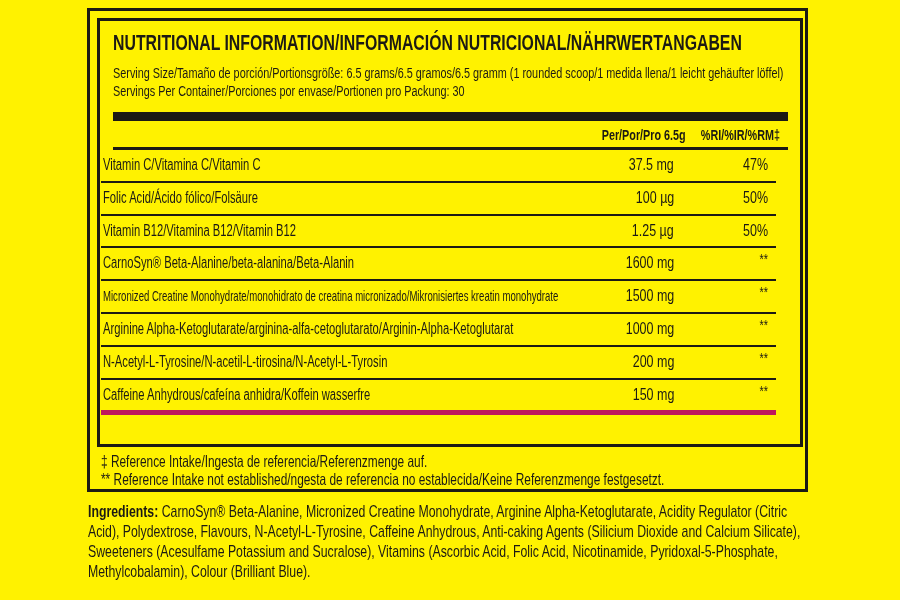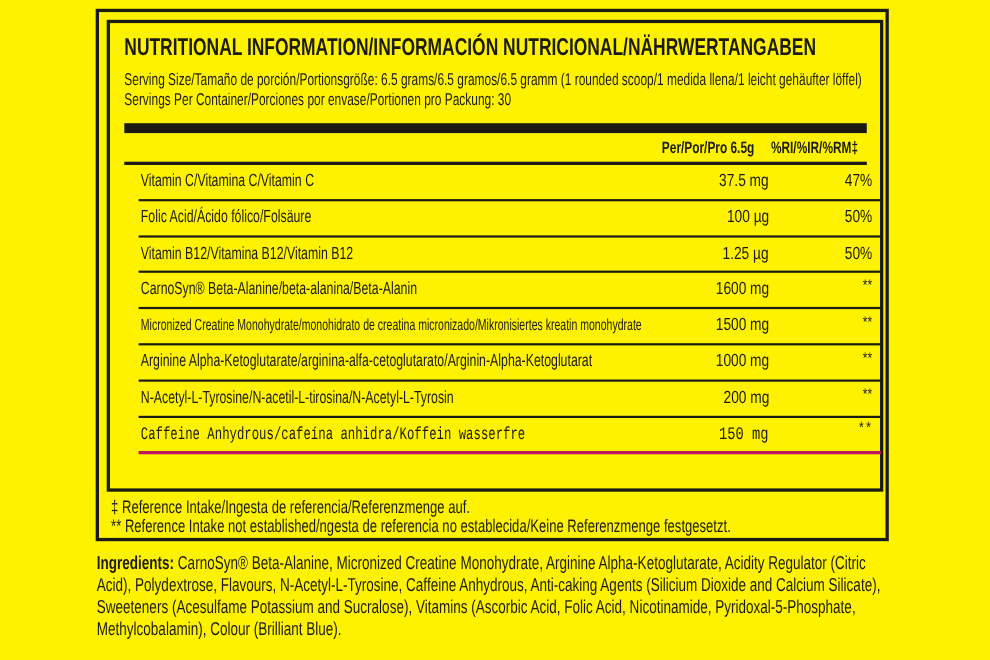--- a/index.html
+++ b/index.html
@@ -37,25 +37,25 @@
   #col-head-amount, #col-head-ri {
     position:absolute; top:124px; height:22px; line-height:22px;
     font-size:15px; font-weight:bold; white-space:nowrap;
     transform-origin:100% 50%;
   }
   #col-head-amount { right:214px; transform:scaleX(0.72); }
   #col-head-ri { right:120px; transform:scaleX(0.72); }
   #head-line {
     position:absolute; left:113px; top:147px; width:675px; height:3px; background:#1c1a14;
   }
-  #rows { position:absolute; left:126px; top:150px; width:675px; }
+  #rows { position:absolute; left:101px; top:150px; width:675px; }
   .row {
     position:relative; height:30.8px; border-bottom:2.2px solid #1c1a14;
   }
-  .row:last-child { border-bottom:3px solid #be185d;font-family:Liberation Mono, monospace; }
+  .row:last-child { border-bottom:5px solid #be185d; }
   .row .name {
     position:absolute; left:2px; top:0; line-height:30px; font-size:16px;
     white-space:nowrap; transform:scaleX(0.70); transform-origin:0 50%;
   }
   .row .name.small { font-size:14.5px; transform:scaleX(0.66); }
   .row .amt {
     position:absolute; right:102px; top:0; line-height:30px; font-size:16px;
     white-space:nowrap; transform:scaleX(0.78); transform-origin:100% 50%;
   }
   .row .ri {

